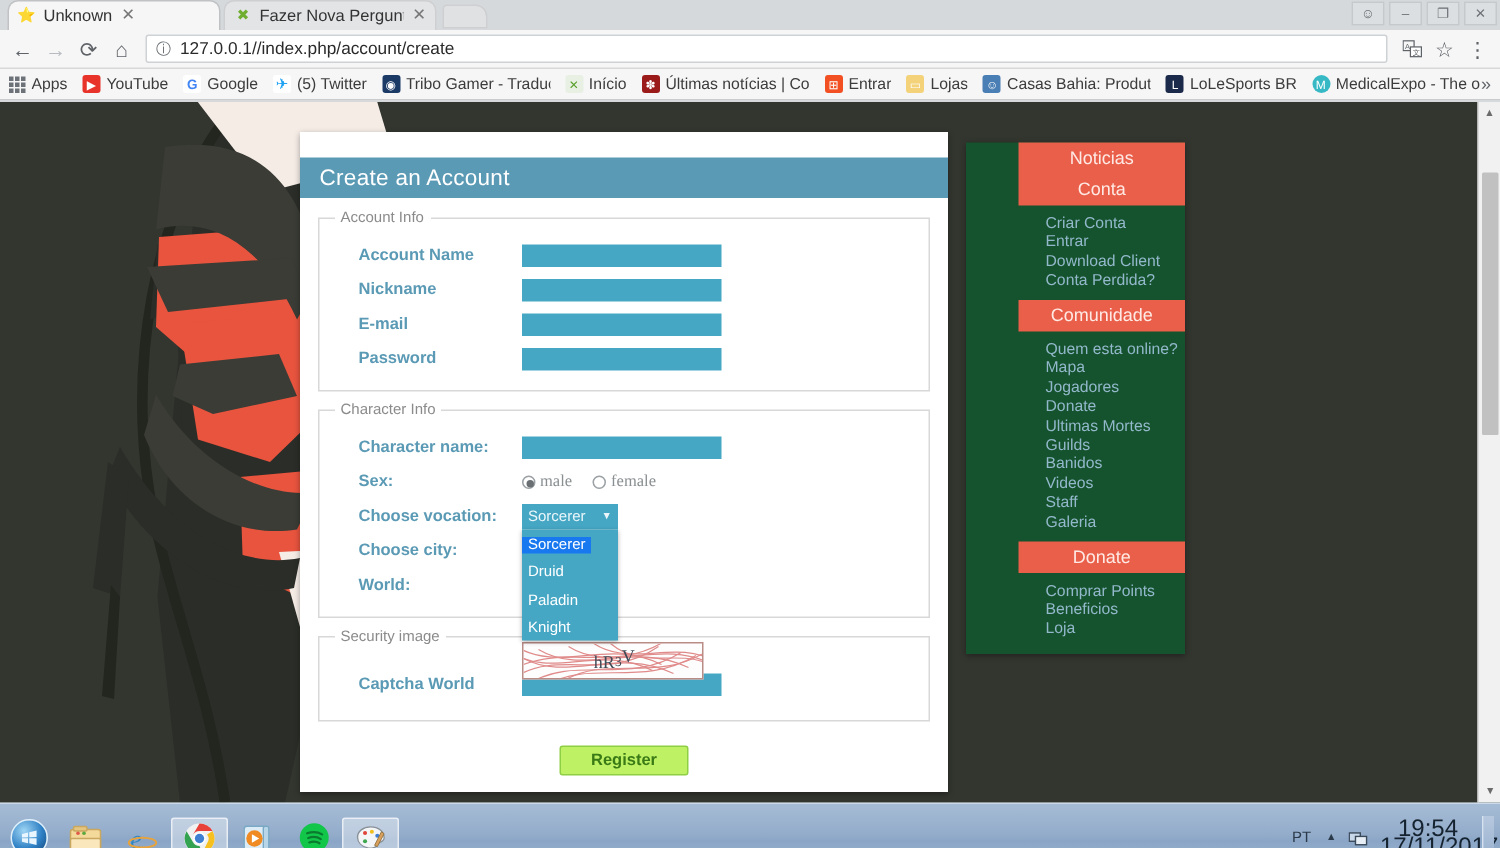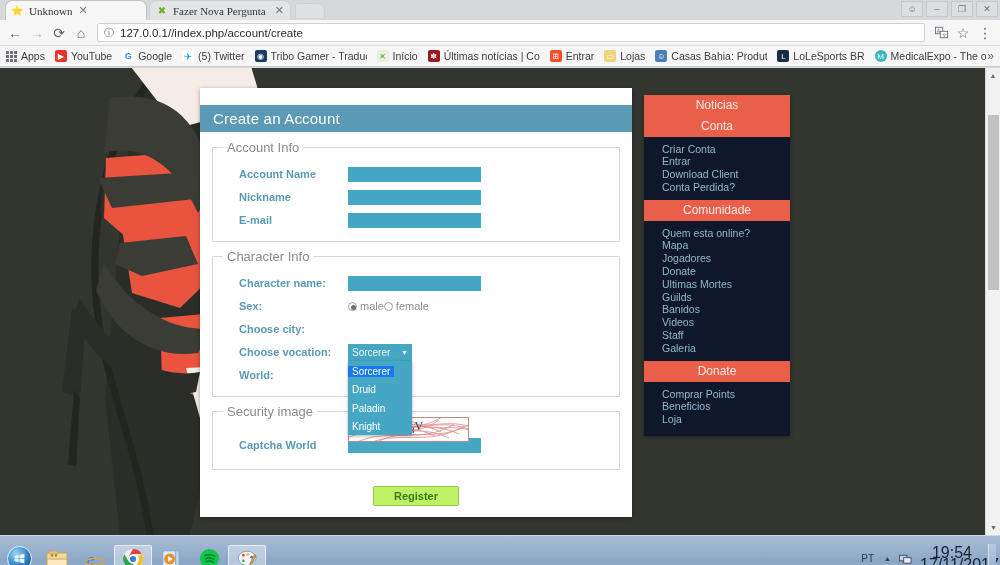--- a/index.html
+++ b/index.html
@@ -12,21 +12,21 @@
   #browser { position: absolute; left:0; top:0; width:1000px; height:535px; background:#d6d9dc; }
   #tabstrip { position:relative; height:20px; background:#d6d9dc; }
   .tab { position:absolute; top:1px; height:19px; display:flex; align-items:center;
          padding:0 6px; font-size:11px; color:#333; }
   .tab.active { background:#f6f6f6; border-top-left-radius:6px; border-top-right-radius:6px;
                 box-shadow:0 0 0 1px #c0c2c4; }
   .tab.inactive { background:#e2e4e6; border-top-left-radius:6px; border-top-right-radius:6px;
                   box-shadow:0 0 0 1px #cdcfd1; }
   .tab .favicon { width:12px; height:12px; margin-right:5px; flex:0 0 12px;
                   display:flex; align-items:center; justify-content:center; font-size:10px; line-height:1; }
-  .tab .tabtitle { white-space:nowrap; overflow:hidden; text-overflow:clip;font-family:Liberation Serif, serif; }
+  .tab .tabtitle { white-space:nowrap; overflow:hidden; text-overflow:clip; }
   .tab .tabclose { margin-left:6px; font-size:11px; color:#777; line-height:1; }
   #newtab { position:absolute; left:295px; top:3px; width:30px; height:16px;
             background:#dfe1e3; border:1px solid #cdcfd1; border-radius:3px 8px 0 0; }
   #wincontrols { position:absolute; right:2px; top:1px; display:flex; gap:3px; }
   .wbtn { width:22px; height:16px; background:#dcdfe2; border:1px solid #c6c9cc;
           display:flex; align-items:center; justify-content:center; color:#6d7175; font-size:9px; }
 
   #navbar { position:relative; height:26px; background:#f6f6f6; display:flex; align-items:center;
             border-bottom:1px solid #d8d8d8; padding:0 4px; }
   .navicon { width:22px; height:22px; display:flex; align-items:center; justify-content:center;
@@ -54,26 +54,26 @@
               background:#33352f; overflow:hidden; }
   #bgart { position:absolute; left:0; top:0; width:1000px; height:467px; }
   #page { position:absolute; left:200px; top:20px; width:432px; height:442px; }
   #card { background:#ffffff; box-shadow:0 1px 4px rgba(0,0,0,.35); }
   #cardtop { height:17px; background:#ffffff; }
   #cardheader { height:27px; background:#5b9ab5; color:#fff; font-size:15px;
                 display:flex; align-items:center; padding-left:13px; letter-spacing:.2px; }
   #cardbody { padding:8px 12px 0 12px; background:#fff; }
 
   fieldset { border:1px solid #d8d8d8; margin-bottom:7px; padding:7px 10px 9px 10px; }
-  legend { font-size:13px; color:#8b8b8b; padding:0 4px; }
+  legend { font-size:10px; color:#8b8b8b; padding:0 4px; }
   .frow { display:flex; align-items:center; min-height:22px; margin:1px 0; }
   .flabel { width:125px; flex:0 0 125px; padding-left:16px; font-size:11px;
             font-weight:bold; color:#5b9ab5; }
   .finput { width:133px; height:15px; background:#45a7c4; border:none; }
-  .radios { display:flex; align-items:center; font-size:11px; color:#8a8f92; gap:0; }
+  .radios { display:flex; align-items:center; font-size:11px; color:#8a8f92; gap:14px;font-family:Liberation Serif, serif; }
   .radios label { display:flex; align-items:center; gap:3px; }
   .rdot { width:9px; height:9px; border-radius:50%; border:1px solid #9aa0a4;
           background:#fff; display:inline-block; position:relative; }
   .rdot.on::after { content:""; position:absolute; left:2px; top:2px; width:5px; height:5px;
                     border-radius:50%; background:#6a6f73; }
 
   
   .selectwrap { position:relative; width:64px; }
   .selbox { width:64px; height:17px; background:#45a7c4; color:#eaf6fa; font-size:10px;
             display:flex; align-items:center; justify-content:space-between; padding:0 4px; }
@@ -91,22 +91,22 @@
   .capimg .captext { position:absolute; left:0; top:0; width:121px; height:25px;
                      display:flex; align-items:center; justify-content:center;
                      font-size:12px; color:#3f4a56; font-family:"Liberation Serif", serif; }
   .capimg .captext sub { font-size:9px; }
 
   #registerrow { display:flex; justify-content:center; padding:9px 0 11px 0; background:#fff; }
   #registerbtn { background:#bef264; color:#3a7a16; border:1px solid #8fcf45; font-size:11px;
                  font-weight:bold; padding:3px 20px; border-radius:2px; }
 
   
-  #sidebar { position:absolute; left:444px; top:7px; width:146px; background:#0f172a;
-             box-shadow:0 1px 4px rgba(0,0,0,.35); padding-bottom:3px; }
+  #sidebar { position:absolute; left:444px; top:7px; width:146px; background:#14532d;
+             box-shadow:0 1px 4px rgba(0,0,0,.35); padding-bottom:3px;padding-left:35px; }
   .sbhead { background:#e95f4a; color:#ffe9e4; text-align:center; font-size:12px;
             padding:3px 0 4px 0; }
   .sblist { padding:6px 0 6px 18px; }
   .sblink { display:block; font-size:10.5px; color:#93b8cb; line-height:11.8px;
             text-decoration:none; padding:.5px 0; }
 
   
   #pagescroll { position:absolute; right:0; top:68px; width:15px; height:467px;
                 background:#f1f1f1; border-left:1px solid #dadada; }
   #pagescroll .arrow { height:15px; display:flex; align-items:center; justify-content:center;
@@ -284,58 +284,62 @@
               <input class="finput" type="text" value="" style="">
             </div>
             <div class="frow">
               <span class="flabel">Nickname</span>
               <input class="finput" type="text" value="" style="">
             </div>
             <div class="frow">
               <span class="flabel">E-mail</span>
               <input class="finput" type="text" value="" style="">
             </div>
+            <div class="frow">
+              <span class="flabel">Password</span>
+              <input class="finput" type="password" value="" style="">
+            </div>
           </fieldset>
 
           <fieldset>
             <legend>Character Info</legend>
             <div class="frow">
               <span class="flabel">Character name:</span>
               <input class="finput" type="text" value="" style="">
             </div>
             <div class="frow">
               <span class="flabel">Sex:</span>
               <span class="radios">
                 <label>
                   <span class="rdot on"></span>
                   <span>male</span>
                 </label>
                 <label>
                   <span class="rdot"></span>
                   <span>female</span>
                 </label>
               </span>
-            </div>
-            <div class="frow">
-              <span class="flabel">Choose city:</span>
             </div>
             <div class="frow">
               <span class="flabel">Choose vocation:</span>
               <span class="selectwrap">
                 <span class="selbox">
                   <span>Sorcerer</span>
                   <span class="caret">▼</span>
                 </span>
                 <span class="optlist">
                   <span class="opt sel">Sorcerer</span>
                   <span class="opt">Druid</span>
                   <span class="opt">Paladin</span>
                   <span class="opt">Knight</span>
                 </span>
               </span>
+            </div>
+            <div class="frow">
+              <span class="flabel">Choose city:</span>
             </div>
             <div class="frow">
               <span class="flabel">World:</span>
             </div>
           </fieldset>
 
           <fieldset style="padding-top:14px;padding-bottom:12px;">
             <legend>Security image</legend>
             <div class="frow">
               <span class="flabel">Captcha World</span>

